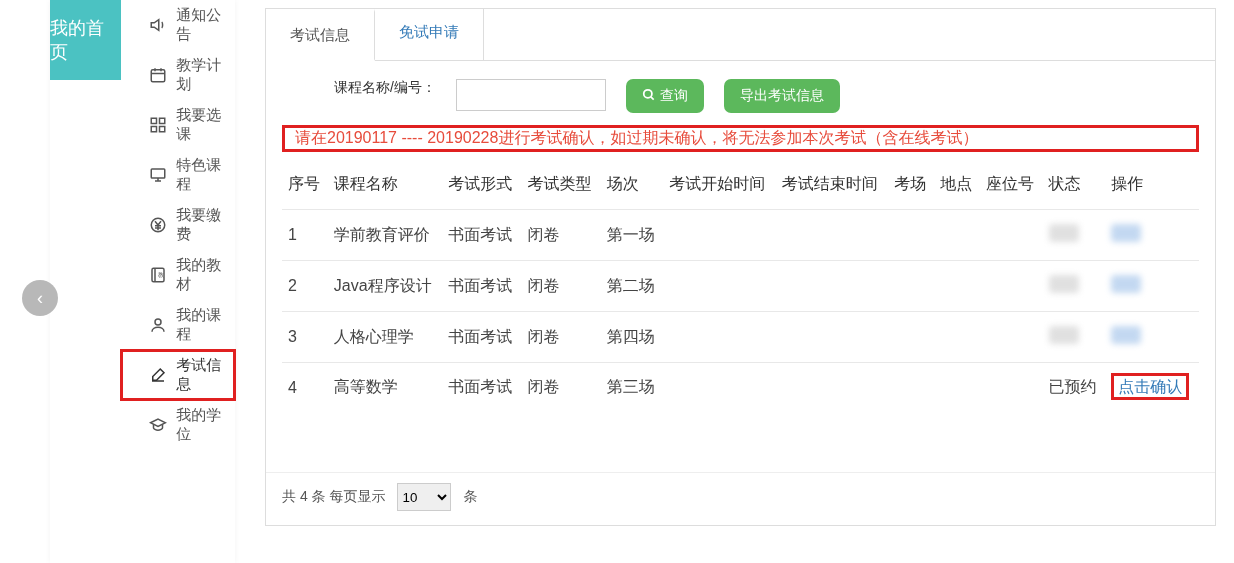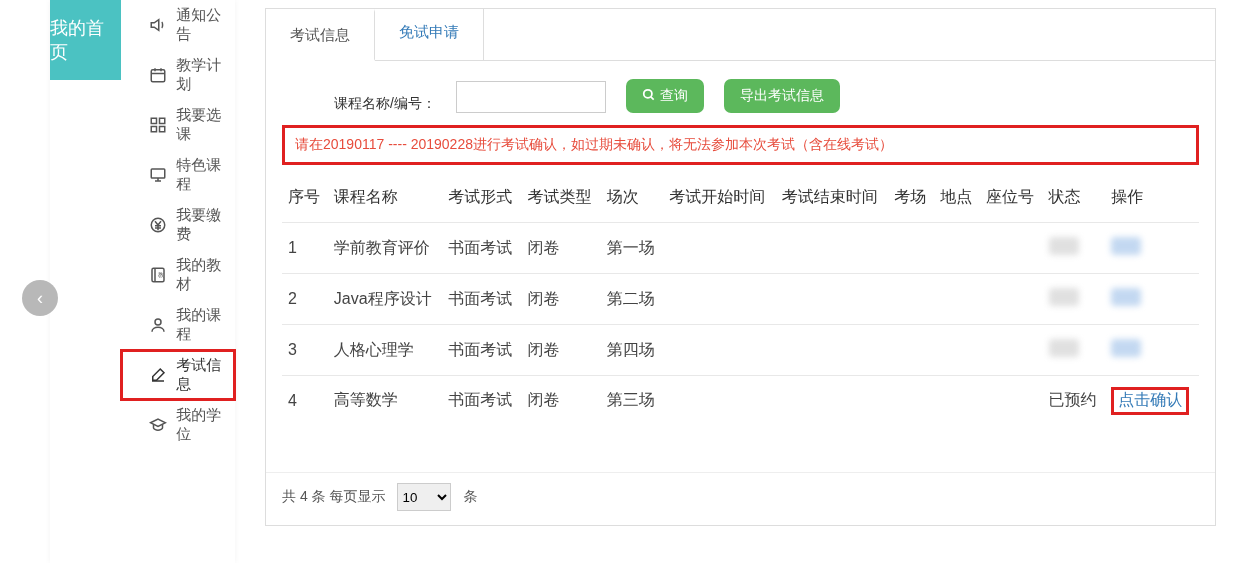--- a/index.html
+++ b/index.html
@@ -83,65 +83,65 @@
   background:#fff;
 }
 .tab.active {
   color:#555;
   background:#fff;
   border-bottom:2px solid #fff;
   margin-bottom:-1px;
   border-top:3px solid #fff;
 }
 .toolbar {
-  display:flex; align-items:flex-end;
+  display:flex; align-items:flex-start;
   padding:18px 28px 6px 28px;
   gap:20px;
 }
 .toolbar-label { color:#333; margin-left:40px; }
 .toolbar input[type=text] {
   border:1px solid #ccc;
   height:32px; width:150px;
   padding:0 8px;
 }
 .btn {
   display:inline-flex; align-items:center; justify-content:center;
   height:34px; padding:0 16px;
   color:#fff; background:#5cb85c;
   border:none; border-radius:7px;
   cursor:pointer; font-size:14px;
 }
 .btn .sicon { margin-right:4px; }
 .notice-box {
   margin:6px 16px 4px 16px;
   border:3px solid #e02020;
-  padding:8px 10px;
+  padding:0 10px;
   color:#e74c3c;
-  font-size:14px;
+  font-size:16px;
 }
 .table-wrap { padding: 4px 16px 0 16px; flex:1; }
 table { width:100%; border-collapse:collapse; }
 th, td {
   text-align:left;
   padding:14px 6px;
   border-top:1px solid #e8e8e8;
   font-weight:normal;
   font-size:16px;
   color:#444;
   vertical-align:middle;
 }
 th { color:#333; }
 thead th { border-top:none; }
 .blur { filter: blur(3px); opacity:0.55; }
 .blob {
   display:inline-block; width:30px; height:18px;
   border-radius:4px; background:#93b9e6;
 }
 .blob.g { background:#c7c7c7; }
-.action-link { color:#337ab7; cursor:pointer;font-family:Liberation Mono, monospace; }
+.action-link { color:#337ab7; cursor:pointer; }
 .op-highlight {
   border:3px solid #e02020;
   padding:2px 4px;
 }
 .pager {
   padding:10px 16px 14px 16px;
   display:flex; align-items:center;
   gap:12px; color:#555;
   border-top:1px solid #eee;
   margin-top:auto;

